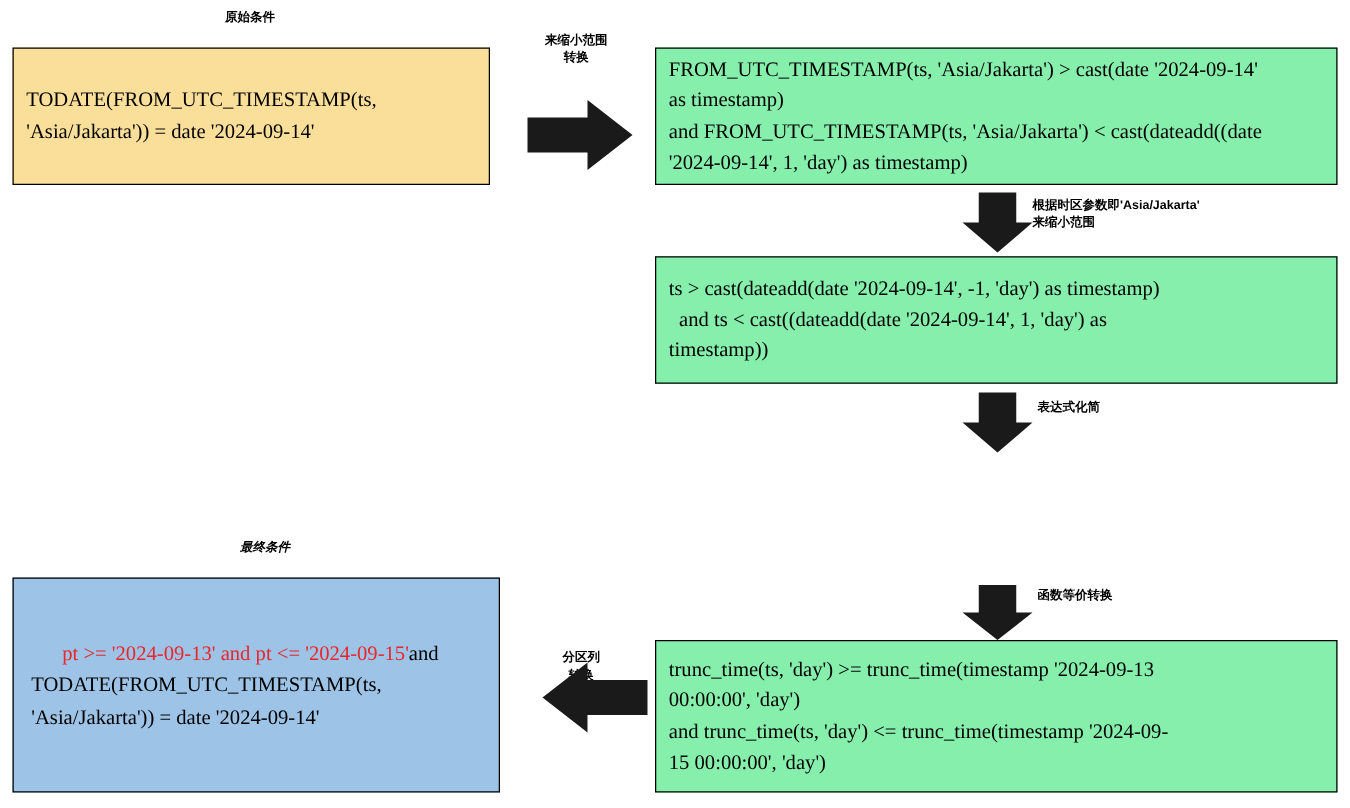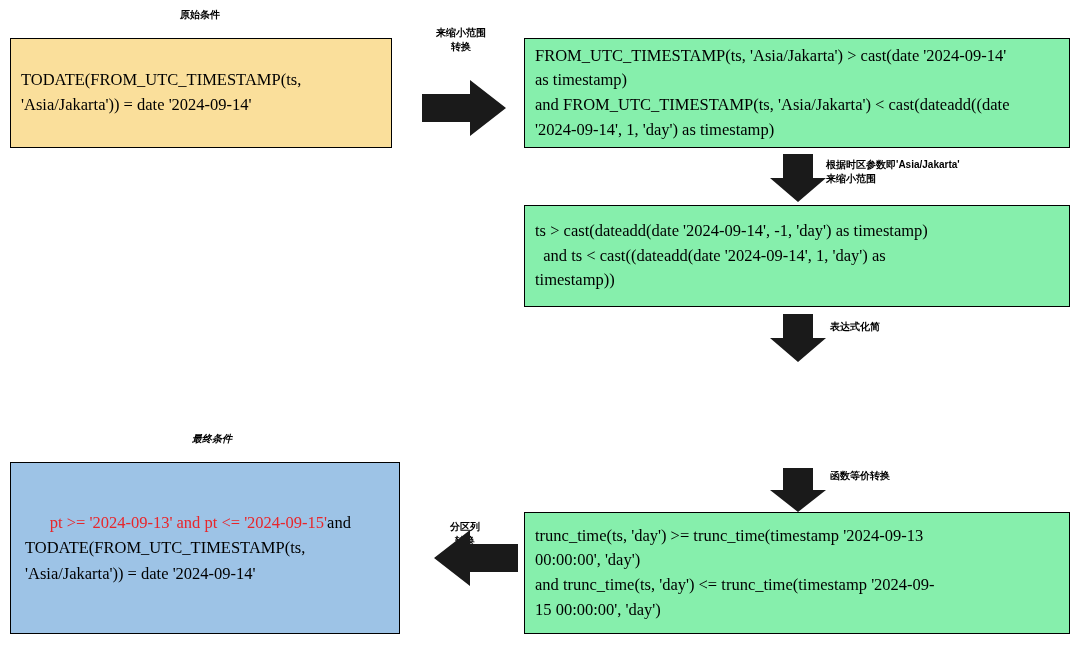--- a/index.html
+++ b/index.html
@@ -70,21 +70,21 @@
   <div class="caption center" style="left:120px; top:8px; width:160px;">原始条件</div>
 
   <div class="caption center" style="left:418px; top:26px; width:86px;">来缩小范围
 转换</div>
 
   <div class="caption" style="left:830px; top:320px; width:220px;">表达式化简</div>
 
   <div class="caption" style="left:826px; top:158px; width:250px;">根据时区参数即'Asia/Jakarta'
 来缩小范围</div>
 
-  <div class="caption" style="left:830px; top:470px; width:230px;font-family:Liberation Mono, monospace;">函数等价转换</div>
+  <div class="caption" style="left:830px; top:470px; width:230px;">函数等价转换</div>
 
   <div class="caption center" style="left:430px; top:472px; width:70px;margin-top:48px;">分区列
 转换</div>
 
   <div class="caption center" style="left:132px; top:432px; width:160px;font-style:italic;">最终条件</div>
 
   <div class="node yellow" style="left:10px; top:38px; width:382px; height:110px;">
     <div class="txt">TODATE(FROM_UTC_TIMESTAMP(ts,
 'Asia/Jakarta')) = date '2024-09-14'</div>
   </div>

